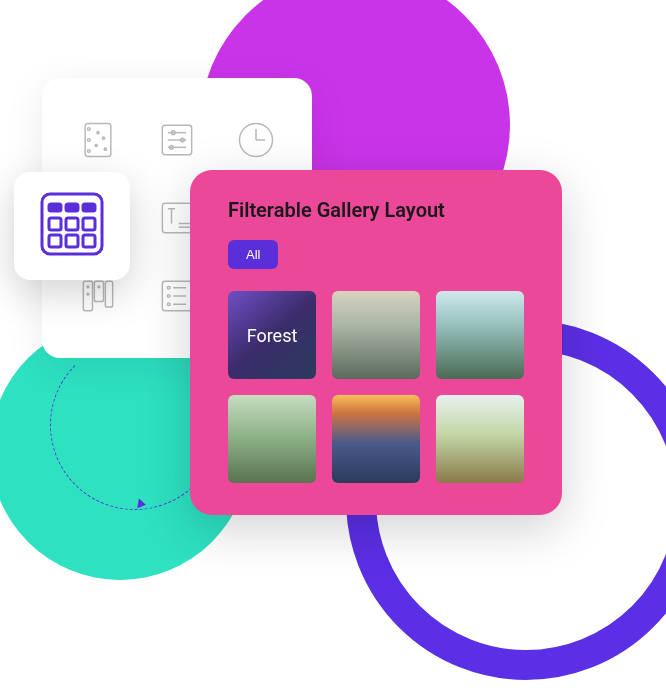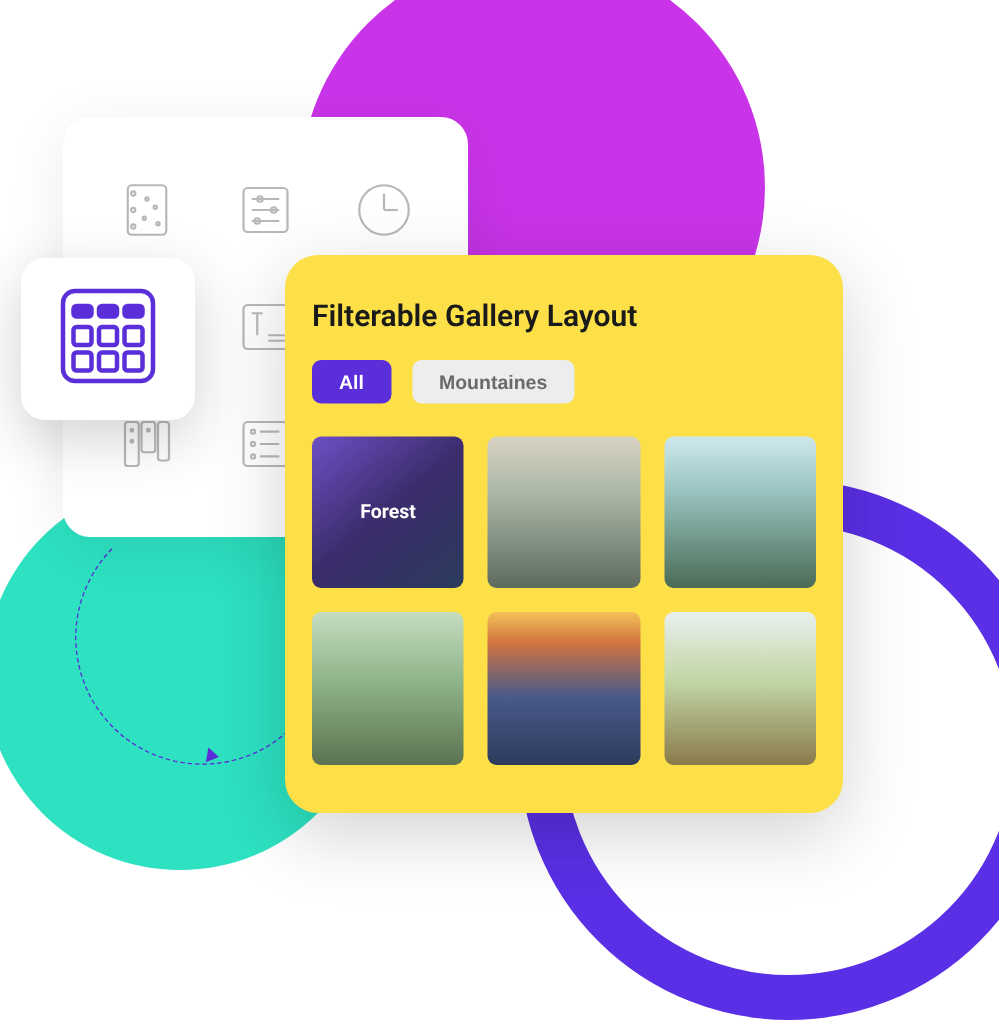--- a/index.html
+++ b/index.html
@@ -110,42 +110,42 @@
     width: 72px;
     height: 72px;
   }
 
   
   .card-gallery {
     position: absolute;
     top: 170px;
     left: 190px;
     width: 372px;
-    background: #fde047;
+    background: #ec4899;
     border-radius: 22px;
     box-shadow: 0 14px 50px rgba(0,0,0,0.18);
-    padding: 28px 18px 32px;
+    padding: 28px 38px 32px;
   }
   .gallery-title {
     font-size: 20px;
     font-weight: 600;
     color: #1a1a1a;
     margin-bottom: 18px;
   }
   .filter-row {
     display: flex;
     gap: 14px;
     margin-bottom: 22px;
   }
   .filter-btn {
     border: none;
     border-radius: 6px;
     padding: 7px 18px;
     font-size: 13px;
-    font-weight: 700;
+    font-weight: 400;
     cursor: pointer;
     background: #ededed;
     color: #6a6a6a;
   }
   .filter-btn.active {
     background: #5a2ed9;
     color: #fff;
   }
   .gallery-grid {
     display: grid;
@@ -157,22 +157,22 @@
     border-radius: 6px;
     overflow: hidden;
     position: relative;
     display: flex;
     align-items: center;
     justify-content: center;
   }
   .gallery-item .label {
     position: absolute;
     color: #fff;
-    font-size: 13px;
-    font-weight: 700;
+    font-size: 18px;
+    font-weight: 400;
   }
 
   
   .img1 { background: linear-gradient(140deg, #6e4fc5 0%, #3b2c6b 50%, #2a3b5c 100%); }
   .img2 { background: linear-gradient(180deg, #d8d3c1 0%, #a8b5a5 40%, #5c6a5c 100%); }
   .img3 { background: linear-gradient(180deg, #cfe8ec 0%, #9bc5c2 35%, #4a6b55 100%); }
   .img4 { background: linear-gradient(180deg, #c5dcc0 0%, #90b48a 45%, #5a7350 100%); }
   .img5 { background: linear-gradient(180deg, #f5c058 0%, #d17540 20%, #4a5a8a 55%, #2c3a5c 100%); }
   .img6 { background: linear-gradient(180deg, #e8f0ee 0%, #c2d6a5 45%, #8a7a4a 100%); }
 </style>
@@ -289,21 +289,20 @@
       <rect x="47" y="47" width="12" height="12" rx="2"></rect>
     </svg>
   </span>
 </div>
 
 <div class="card-gallery">
   <h2 class="gallery-title">Filterable Gallery Layout</h2>
 
   <div class="filter-row">
     <button class="filter-btn active">All</button>
-    <button class="filter-btn">Mountaines</button>
   </div>
 
   <div class="gallery-grid">
     <div class="gallery-item img1">
       <span class="label">Forest</span>
     </div>
     <div class="gallery-item img2">
       <span class="label"></span>
     </div>
     <div class="gallery-item img3">

